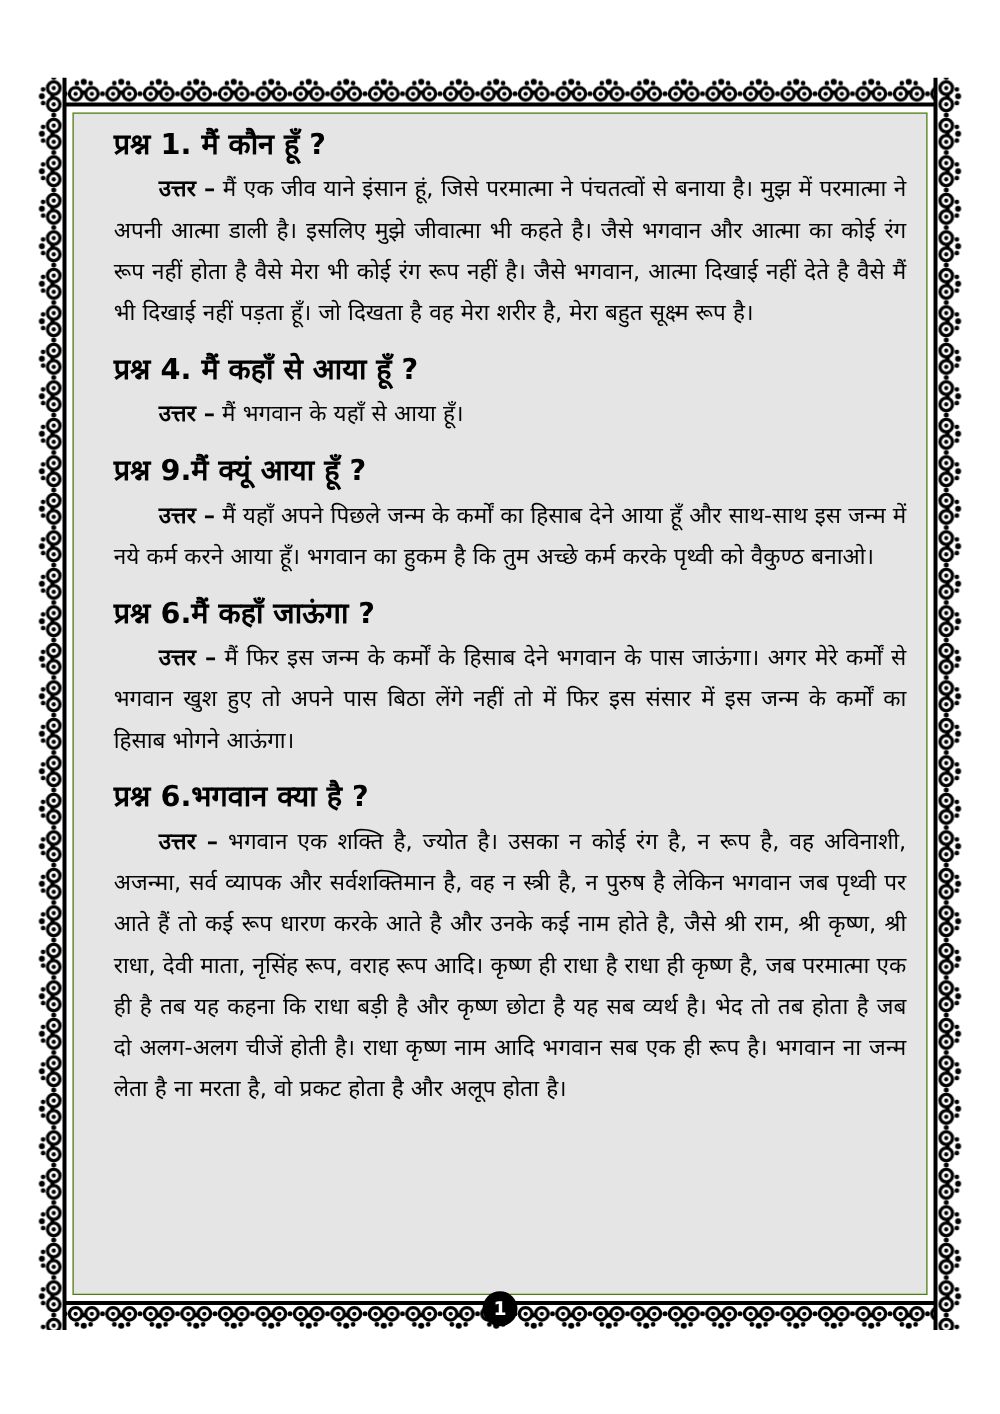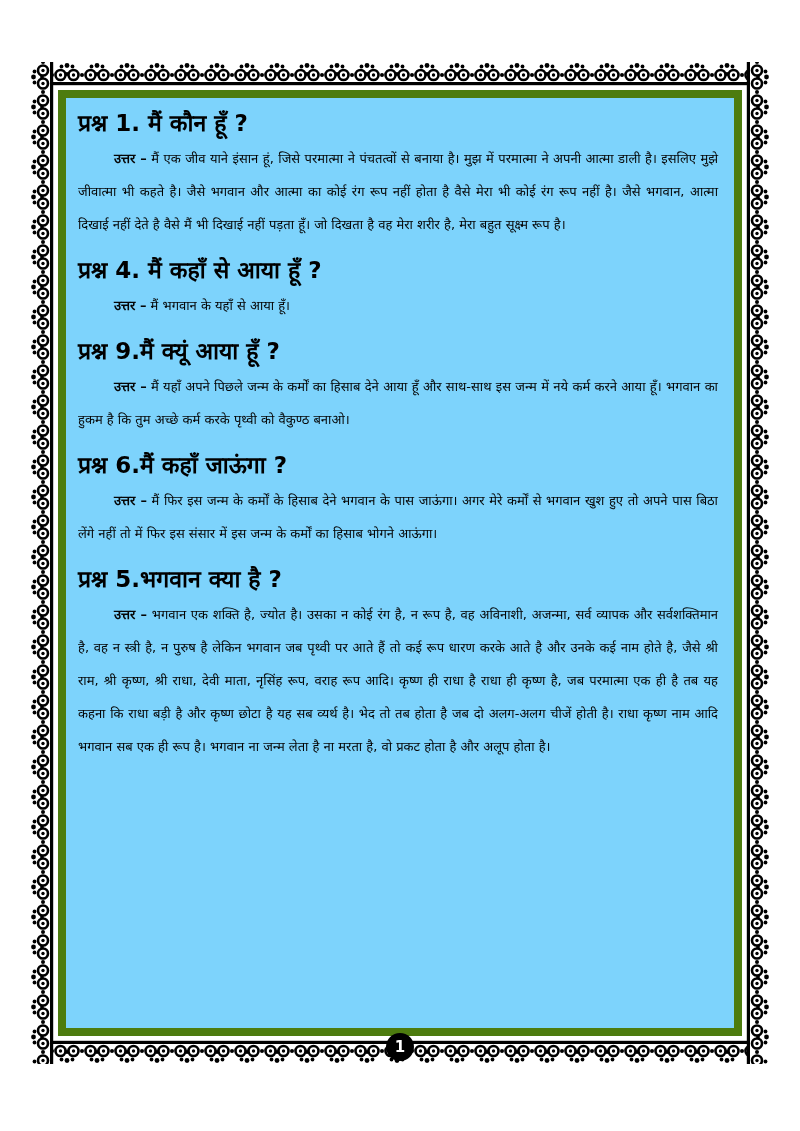--- a/index.html
+++ b/index.html
@@ -24,36 +24,36 @@
   }
   .band { position: absolute; display: block; }
   .band-top    { left: 22px; top: 0;      width: 696px; height: 24px; }
   .band-bottom { left: 22px; bottom: 0;   width: 696px; height: 24px; }
   .band-left   { left: 0;    top: 0;      width: 24px;  height: 1002px; }
   .band-right  { right: 0;   top: 0;      width: 24px;  height: 1002px; }
 
   .content-box {
     position: absolute;
     left: 28px; top: 28px; right: 28px; bottom: 28px;
-    border: 8px solid #4d7c0f;
-    background: #7dd3fc;
-    padding: 4px 16px 0 12px;
+    border: 1px solid #4d7c0f;
+    background: #e5e5e5;
+    padding: 4px 16px 0 32px;
     overflow: hidden;
     box-sizing: border-box;
   }
   .q {
     font-size: 23px;
     line-height: 30px;
     font-weight: 700;
     margin: 14px 0 4px 0;
     color: #000;
   }
   .q:first-child { margin-top: 6px; }
   .a {
-    font-size: 13px;
+    font-size: 18px;
     line-height: 33px;
     font-weight: 500;
     text-align: justify;
     text-indent: 36px;
     margin: 4px 0 8px 0;
     color: #050505;
   }
   .alabel { font-weight: 700; }
 
   .pagenum {
@@ -162,21 +162,21 @@
 
     <h2 class="q">प्रश्न 4. मैं कहाँ से आया  हूँ ?</h2>
     <p class="a"><span class="alabel">उत्तर –</span> <span>मैं भगवान के यहाँ से आया हूँ।</span></p>
 
     <h2 class="q">प्रश्न 9.मैं  क्यूं आया  हूँ ?</h2>
     <p class="a"><span class="alabel">उत्तर –</span> <span>मैं यहाँ अपने पिछले जन्म के कर्मों का हिसाब देने आया हूँ और साथ-साथ इस जन्म में नये कर्म करने आया हूँ। भगवान का हुकम है कि तुम अच्छे कर्म करके पृथ्वी को वैकुण्ठ बनाओ।</span></p>
 
     <h2 class="q">प्रश्न 6.मैं कहाँ जाऊंगा ?</h2>
     <p class="a"><span class="alabel">उत्तर –</span> <span>मैं फिर इस जन्म के कर्मों के हिसाब देने भगवान के पास जाऊंगा। अगर मेरे कर्मों से भगवान खुश हुए तो अपने पास बिठा लेंगे नहीं तो में फिर इस संसार में इस जन्म के कर्मों का हिसाब भोगने आऊंगा।</span></p>
 
-    <h2 class="q">प्रश्न 5.भगवान क्या है ?</h2>
+    <h2 class="q">प्रश्न 6.भगवान क्या है ?</h2>
     <p class="a"><span class="alabel">उत्तर –</span> <span>भगवान एक शक्ति है, ज्योत है। उसका न कोई रंग है, न रूप है, वह अविनाशी, अजन्मा, सर्व व्यापक और सर्वशक्तिमान है, वह न स्त्री है, न पुरुष है लेकिन भगवान जब पृथ्वी पर आते हैं तो कई रूप धारण करके आते है और उनके कई नाम होते है, जैसे श्री राम, श्री कृष्ण, श्री राधा, देवी माता, नृसिंह रूप, वराह रूप आदि। कृष्ण ही राधा है राधा ही कृष्ण है,  जब परमात्मा एक ही है तब यह कहना कि  राधा बड़ी है और कृष्ण छोटा है यह सब व्यर्थ है। भेद तो तब होता है जब दो अलग-अलग चीजें  होती है।  राधा कृष्ण नाम आदि भगवान सब एक ही रूप है। भगवान ना जन्म लेता है ना मरता है, वो प्रकट होता है और अलूप होता है।</span></p>
 
   </div>
 
   <div class="pagenum">
     <span>1</span>
   </div>
 
 </div>
 

